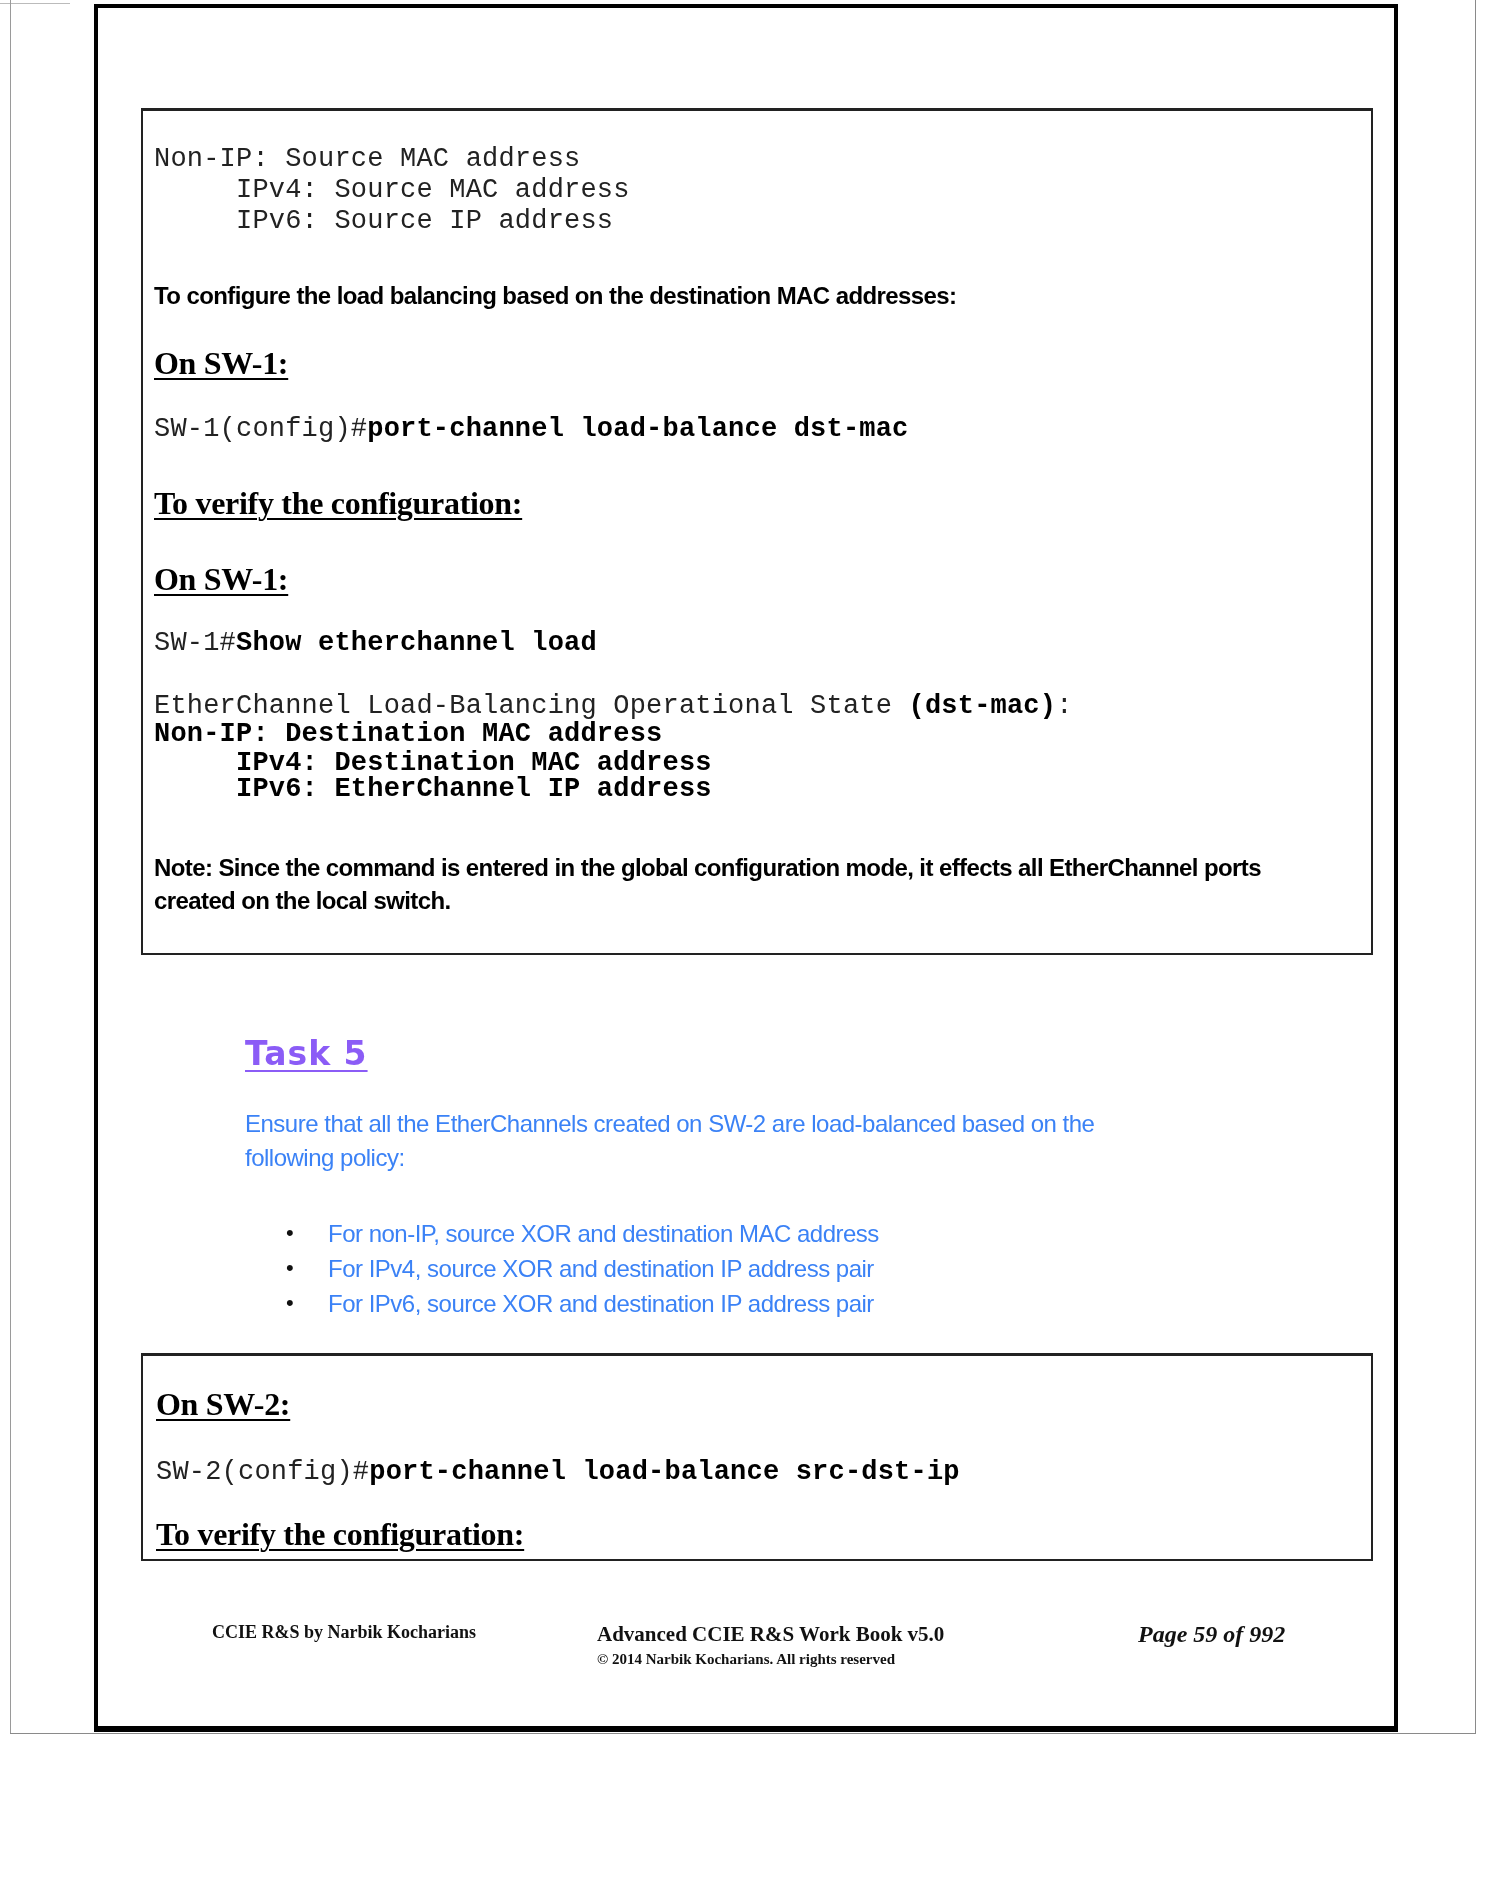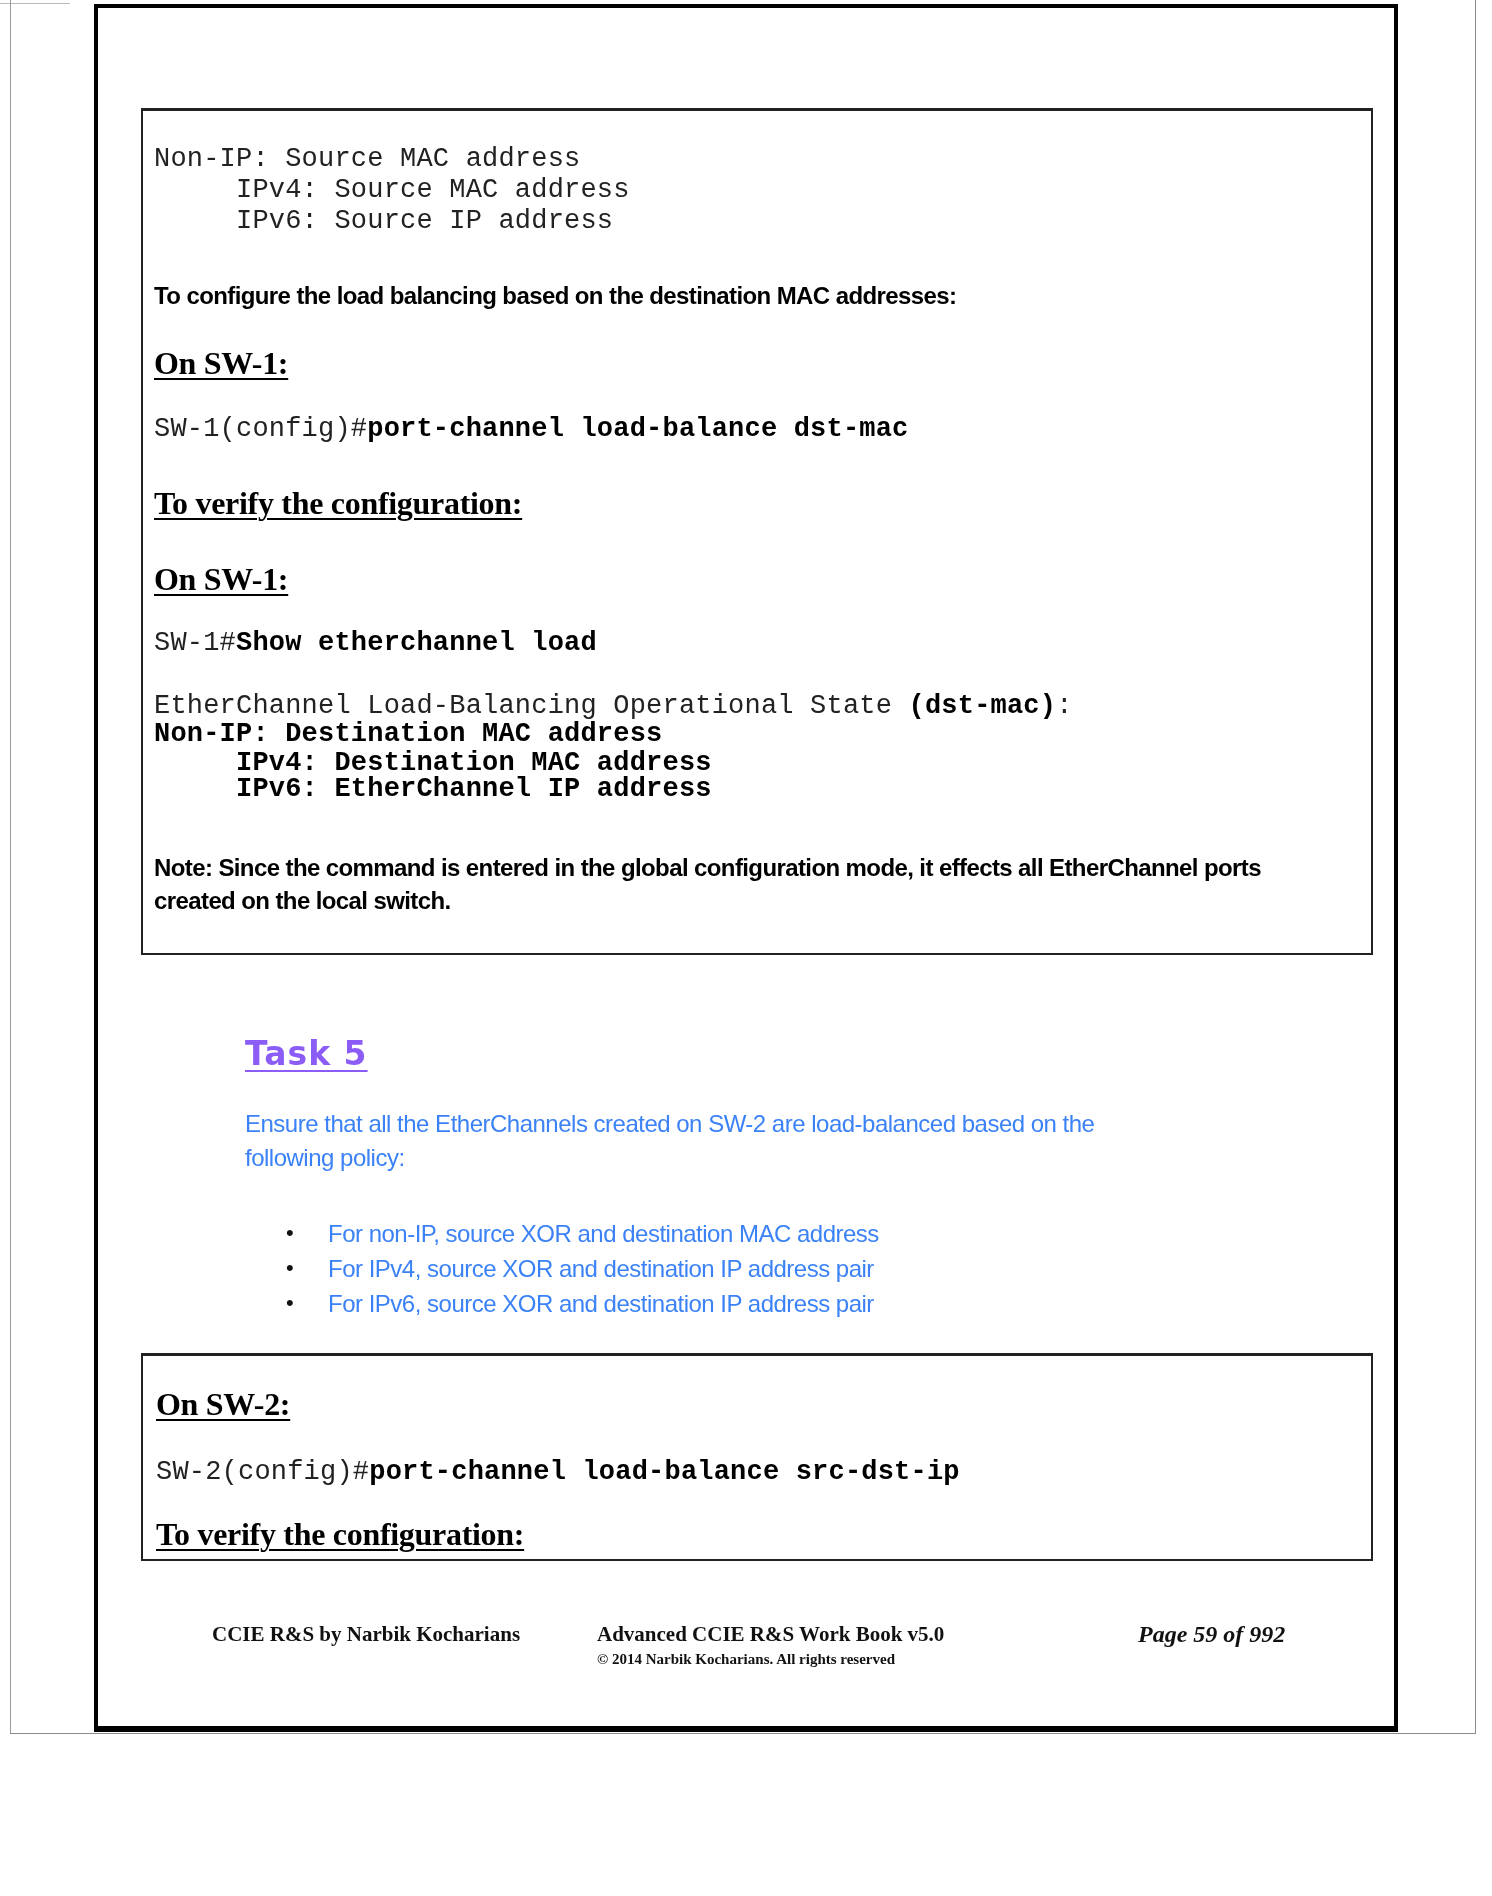--- a/index.html
+++ b/index.html
@@ -20,21 +20,21 @@
   .box2 { left: 141px; top: 1353px; width: 1228px; height: 203px; border: 2px solid #222; border-top-width: 3px; }
 
   .mono { font-family: "Liberation Mono", "DejaVu Sans Mono", monospace; font-size: 27px; letter-spacing: 0.2px; color: #222; }
   .mono b { font-weight: bold; color: #000; }
   .sans-b { font-family: "Liberation Sans", "DejaVu Sans", sans-serif; font-weight: bold; font-size: 24px; color: #000; letter-spacing: -0.6px; }
   .serif-h { font-family: "Liberation Serif", "DejaVu Serif", serif; font-weight: bold; font-size: 32px; text-decoration: underline; text-decoration-thickness: 2px; text-underline-offset: 4px; color: #000; letter-spacing: -0.3px; }
   .task { font-family: "DejaVu Sans", "Liberation Sans", sans-serif; font-weight: bold; font-size: 33px; text-decoration: underline; text-decoration-thickness: 2px; text-underline-offset: 5px; letter-spacing: 1px; color: #8b5cf6; }
   .body-text { font-family: "Liberation Sans", "DejaVu Sans", sans-serif; font-size: 24px; color: #3b82f6; letter-spacing: -0.5px; }
   .bullet { font-family: "Liberation Sans", "DejaVu Sans", sans-serif; font-size: 22px; color: #111; }
   .footer-serif { font-family: "Liberation Serif", "DejaVu Serif", serif; font-weight: bold; color: #111; }
-  .footer-left { font-size: 21px; }
+  .footer-left { font-size: 18px; }
   .footer-center { font-size: 21px; }
   .footer-copy { font-size: 15px; font-weight: bold; }
   .footer-page { font-size: 24px; font-style: italic; }
 </style>
 </head>
 <body>
 
 <div class="abs scan-top"></div>
 <div class="abs scan-left"></div>
 <div class="abs scan-right"></div>

